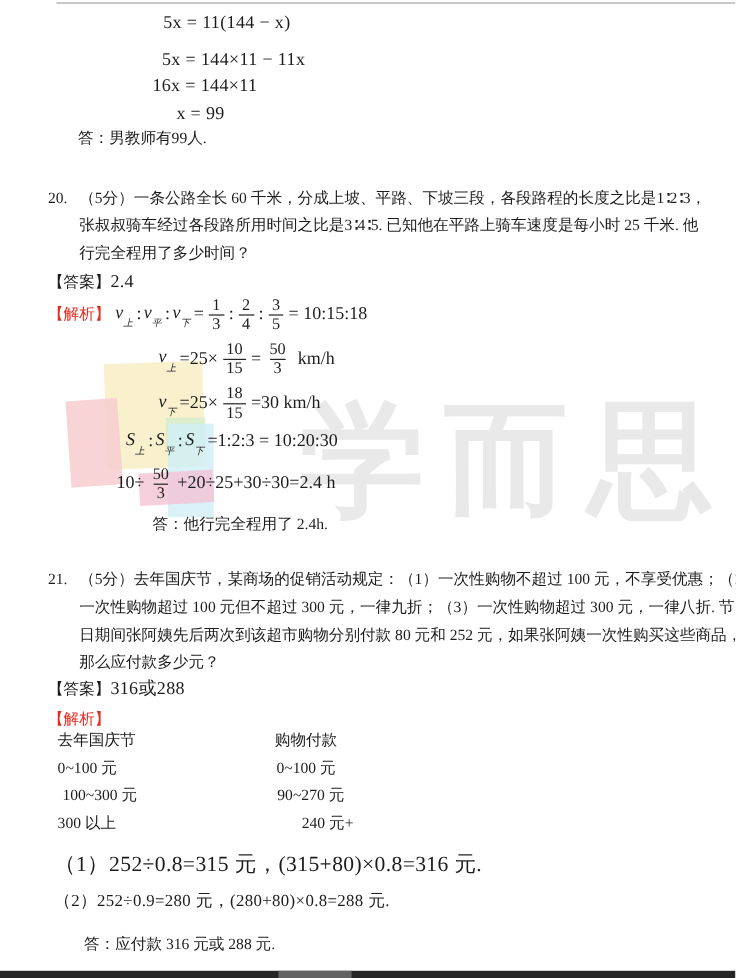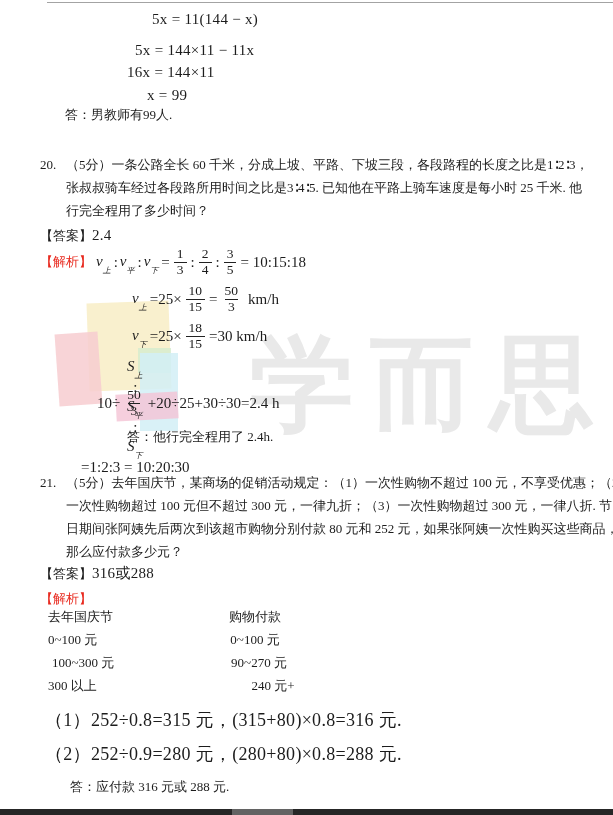--- a/index.html
+++ b/index.html
@@ -34,21 +34,21 @@
     <div class="abs" style="left: 138px; top: 348px; width: 33px; height: 25px; opacity: 0.8; background: rgb(213, 236, 206);"></div>
     <div class="abs" style="left: 140px; top: 353px; width: 38px; height: 78px; opacity: 0.85; background: rgb(210, 238, 246);"></div>
     <div class="abs" style="left: 116px; top: 393px; width: 62px; height: 27px; transform: rotate(-3deg); opacity: 0.8; background: rgb(244, 195, 212);"></div>
     <div class="abs wm-logo" style="left: 250px; top: 334px; color: rgb(233, 233, 233);">学而思</div>
   </div>
 
   <div class="content">
 
     <div class="toprule" style="left: 47px; top: 2px; width: 566px; background: rgb(163, 163, 163);"></div>
 
-    <div class="abs eq" style="left:152px;top:11px;text-align:center;">5x = 11(144 − x)</div>
+    <div class="abs eq" style="left:136px;top:11px;text-align:center;">5x = 11(144 − x)</div>
     <div class="abs eq" style="left:135px;top:42px;">5x = 144×11 − 11x</div>
     <div class="abs eq" style="left:127px;top:64px;">16x = 144×11</div>
     <div class="abs eq" style="left:147px;top:87px;">x = 99</div>
     <div class="abs cn" style="left:65px;top:107px;">答：男教师有99人.</div>
 
     <div class="abs cn" style="left:40px;top:157px;">20.</div>
     <div class="abs cn" style="left:66px;top:157px;">（5分）一条公路全长 60 千米，分成上坡、平路、下坡三段，各段路程的长度之比是1∶2∶3，</div>
     <div class="abs cn" style="left:66px;top:180px;">张叔叔骑车经过各段路所用时间之比是3∶4∶5. 已知他在平路上骑车速度是每小时 25 千米. 他</div>
     <div class="abs cn" style="left:66px;top:203px;">行完全程用了多少时间？</div>
 
@@ -99,21 +99,21 @@
     <div class="abs mline" style="left:132px;top:320px;height:32px;">
       <span class="ivar"><i>v</i><sub class="cnsub">下</sub></span>
       <span>=25×</span>
       <span class="frac">
           <span class="num">18</span>
           <span class="den">15</span>
         </span>
       <span>=30 km/h</span>
     </div>
 
-    <div class="abs mline" style="left:81px;top:358px;height:20px;flex-direction:column;">
+    <div class="abs mline" style="left:105px;top:358px;height:20px;">
       <span class="ivar"><i>S</i><sub class="cnsub">上</sub></span>
       <span>:</span>
       <span class="ivar"><i>S</i><sub class="cnsub">平</sub></span>
       <span>:</span>
       <span class="ivar"><i>S</i><sub class="cnsub">下</sub></span>
       <span>=1:2:3 = 10:20:30</span>
     </div>
 
     <div class="abs mline" style="left:97px;top:386px;height:34px;">
       <span>10÷</span>
@@ -145,21 +145,21 @@
       <span style="display:inline-block;width:157px;">0~100 元</span><span class="tblcell2">0~100 元</span>
     </div>
     <div class="abs cn" style="left:52px;top:655px;text-decoration:underline;">
       <span style="display:inline-block;width:157px;">100~300 元</span><span class="tblcell2">90~270 元</span>
     </div>
     <div class="abs cn" style="left:48px;top:678px;">
       <span style="display:inline-block;width:157px;">300 以上</span><span class="tblcell2" style="padding-left:18px;">240 元+</span>
     </div>
 
     <div class="abs eq" style="left:45px;top:708px;font-size:18px;">（1）252÷0.8=315 元，(315+80)×0.8=316 元.</div>
-    <div class="abs eq" style="left:45px;top:742px;font-size:18px;">（2）252÷0.9=280 元，(280+80)×0.8=288 元.</div>
+    <div class="abs eq" style="left:45px;top:742px;font-size:14px;">（2）252÷0.9=280 元，(280+80)×0.8=288 元.</div>
 
     <div class="abs cn" style="left:70px;top:779px;">答：应付款 316 元或 288 元.</div>
 
   </div>
 
   <div class="scroll-track" style="background: rgb(38, 38, 38);">
     <div class="scroll-thumb" style="background: rgb(99, 99, 99);"></div>
   </div>
 
 </div>

